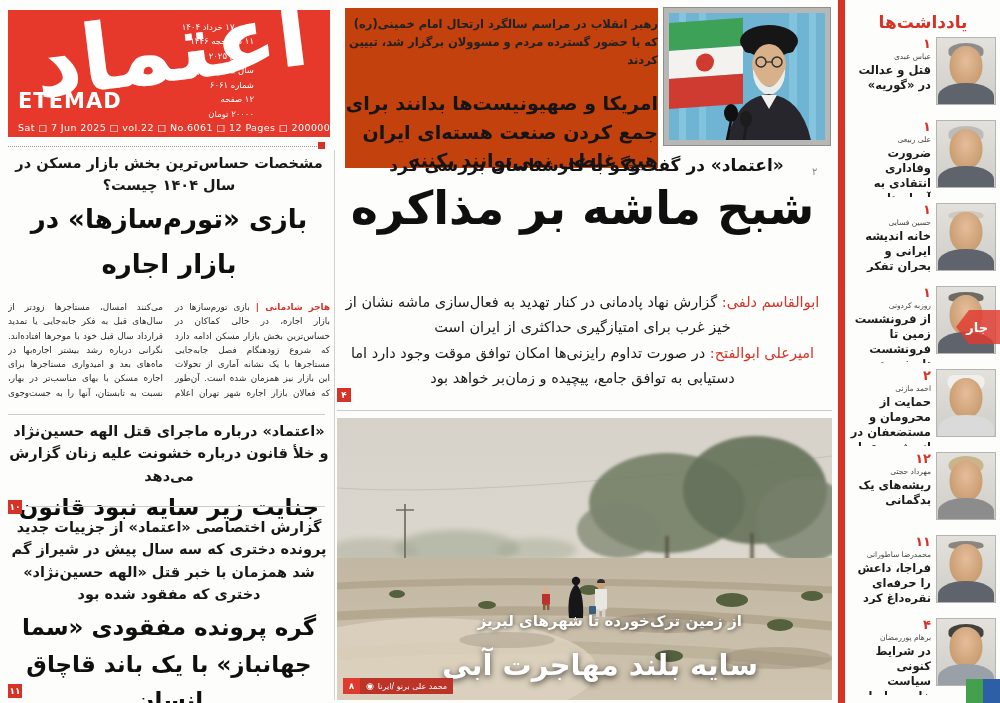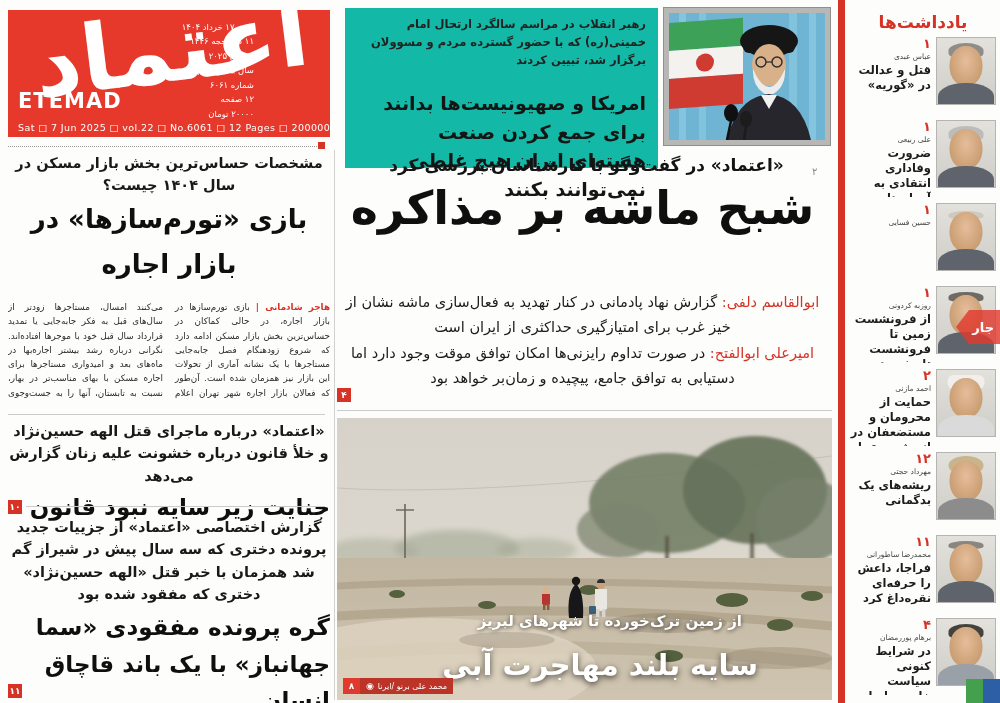--- a/index.html
+++ b/index.html
@@ -9,21 +9,21 @@
   .red{color:#d63226;}
   
   .masthead{position:absolute;left:8px;top:10px;width:322px;height:127px;background:#e6392c;overflow:hidden;}
   .logo-fa{position:absolute;left:2px;top:-14px;width:100%;color:#fff;font-size:92px;font-weight:bold;
            transform:rotate(-7deg);text-align:center;letter-spacing:-4px;}
   .date-block{position:absolute;left:146px;top:10px;width:100px;color:#fff;font-size:8.5px;line-height:1.7;text-align:right;}
   .mast-strip{position:absolute;left:10px;bottom:4px;display:flex;align-items:baseline;gap:9px;color:#fff;white-space:nowrap;flex-direction:column;}
   .logo-en{font-size:21px;font-weight:bold;letter-spacing:1px;}
   .strip-en{font-size:9.5px;letter-spacing:.4px;}
   
-  .lead-box{position:absolute;left:345px;top:8px;width:313px;height:160px;background:#14b8a6;padding:8px 12px;box-sizing:border-box;}
+  .lead-box{position:absolute;left:345px;top:8px;width:313px;height:160px;background:#c2410c;padding:8px 0;box-sizing:border-box;}
   .lead-kicker{font-size:11.5px;font-weight:bold;color:#222;line-height:1.55;text-align:right;}
   .lead-headline{margin-top:20px;font-size:19px;font-weight:bold;color:#151515;line-height:1.5;text-align:right;}
   .lead-pageref{position:absolute;left:812px;top:166px;font-size:10px;color:#888;}
   
   .leader-photo{position:absolute;left:664px;top:8px;width:166px;height:137px;border:5px solid #b7b7b6;
                 box-sizing:border-box;box-shadow:0 0 0 1px #8f8f8e;background:#7db9d3;}
   .leader-photo svg{display:block;width:100%;height:100%;}
   
   .side-redbar{position:absolute;left:838px;top:0;width:7px;height:703px;background:#d63226;}
   .sidebar{position:absolute;left:848px;top:0;width:150px;height:703px;}
@@ -76,27 +76,27 @@
               display:flex;align-items:center;justify-content:center;}
   .credit-label{background:#bc3427;color:#fff;font-size:8px;display:flex;align-items:center;gap:4px;
                 padding:0 6px;direction:rtl;}
   .cam{font-size:9px;line-height:1;}
   
   .dotrule{position:absolute;left:8px;top:146px;width:317px;border-top:1px dotted #9b9a98;}
   .dotrule-sq{position:absolute;left:318px;top:142px;width:7px;height:7px;background:#d63226;}
   .lc{position:absolute;left:8px;width:322px;box-sizing:border-box;}
   .lc-kicker{text-align:center;font-size:14.5px;font-weight:bold;color:#191919;line-height:1.55;}
   .lc-head-xl{text-align:center;font-size:26px;font-weight:bold;color:#0f0f0f;line-height:1.75;}
-  .lc-head-lg{font-size:23px;font-weight:bold;color:#0f0f0f;line-height:1.6;}
+  .lc-head-lg{text-align:center;font-size:23px;font-weight:bold;color:#0f0f0f;line-height:1.6;}
   .lc-body{column-count:2;column-gap:12px;font-size:8.8px;color:#2a2a2a;line-height:1.62;text-align:justify;}
   .lc-body p{margin:0;}
   
   .jaaar{position:absolute;right:0;top:310px;width:44px;height:34px;background:rgba(224,57,46,.82);
          clip-path:polygon(0 50%,13px 0,100% 0,100% 100%,13px 100%);display:flex;align-items:center;
-         justify-content:flex-end;padding-right:6px;box-sizing:border-box;color:#fff;
+         justify-content:flex-end;padding-right:12px;box-sizing:border-box;color:#fff;
          font-size:13px;font-weight:bold;}
   .corner-sq{position:absolute;bottom:0;height:24px;width:17px;}
   .sq-green{right:17px;background:#44a04d;}
   .sq-blue{right:0;background:#2c5fa6;}
 </style>
 </head>
 <body>
 
 <div class="page">
 
@@ -187,20 +187,21 @@
 
     <div class="note-item">
       <span class="avatar a3 note-photo">
           <span class="hair"></span>
           <span class="head"></span>
           <span class="torso"></span>
         </span>
       <div class="note-text" dir="rtl">
         <div class="note-num">۱</div>
         <div class="note-author">حسین فسایی</div>
+        <div class="note-title">خانه اندیشه ایرانی و بحران تفکر</div>
       </div>
     </div>
 
     <div class="note-item">
       <span class="avatar a4 note-photo">
           <span class="hair"></span>
           <span class="head"></span>
           <span class="torso"></span>
         </span>
       <div class="note-text" dir="rtl">

